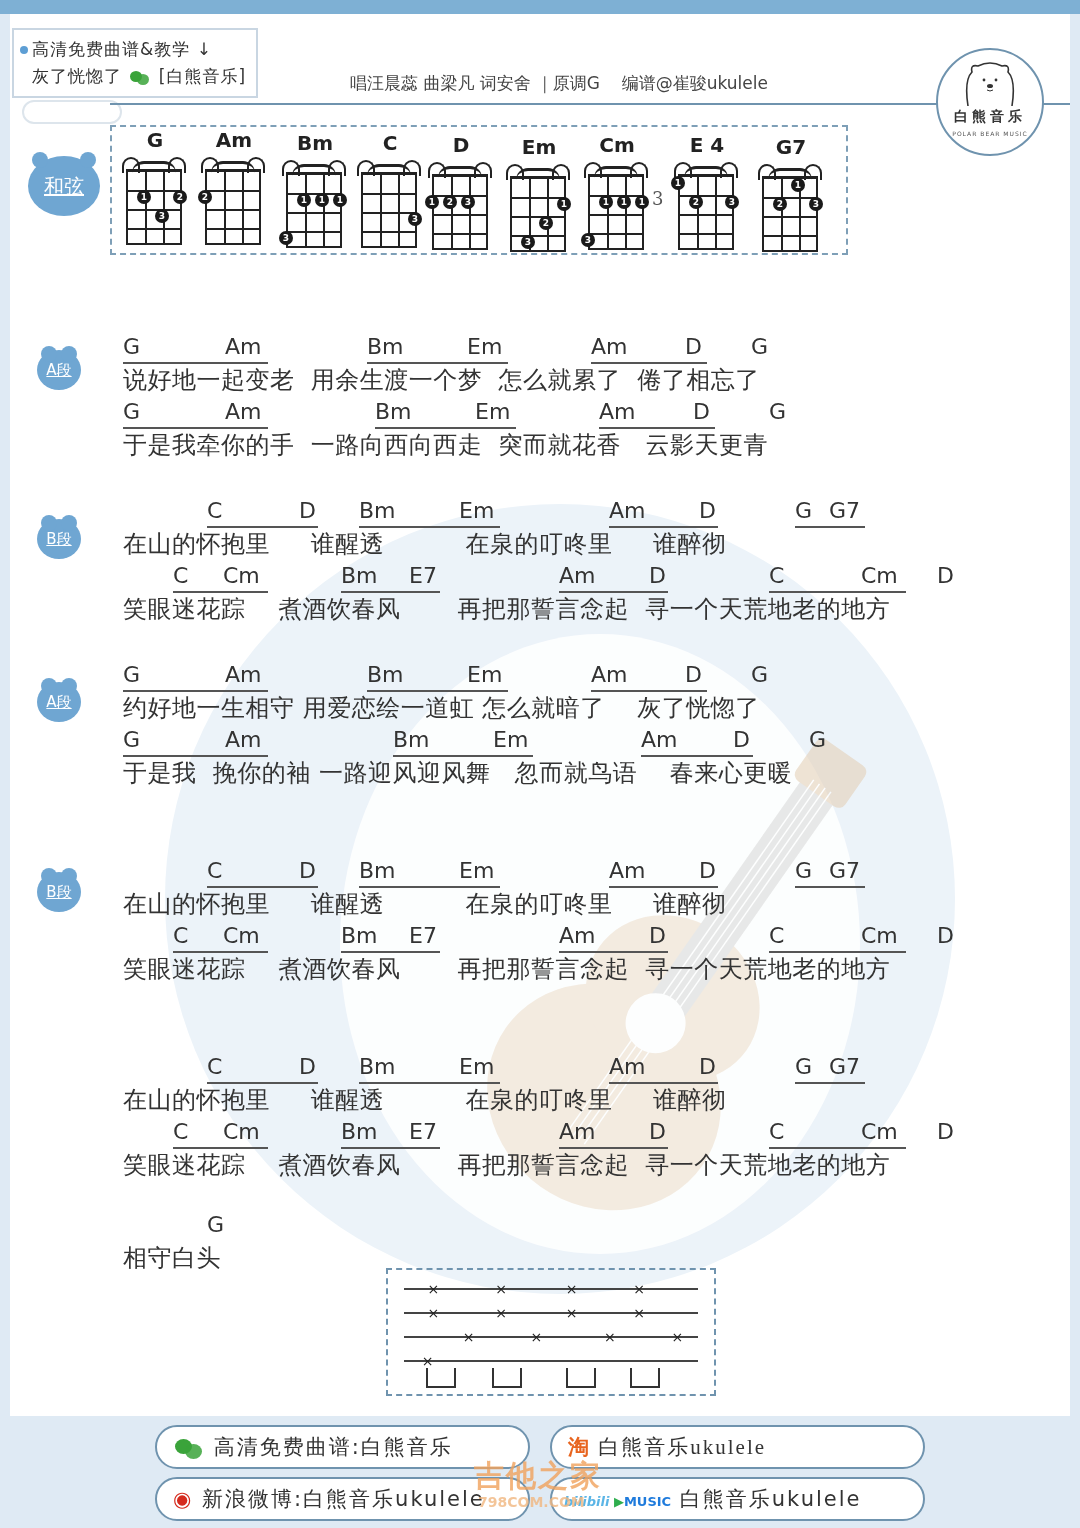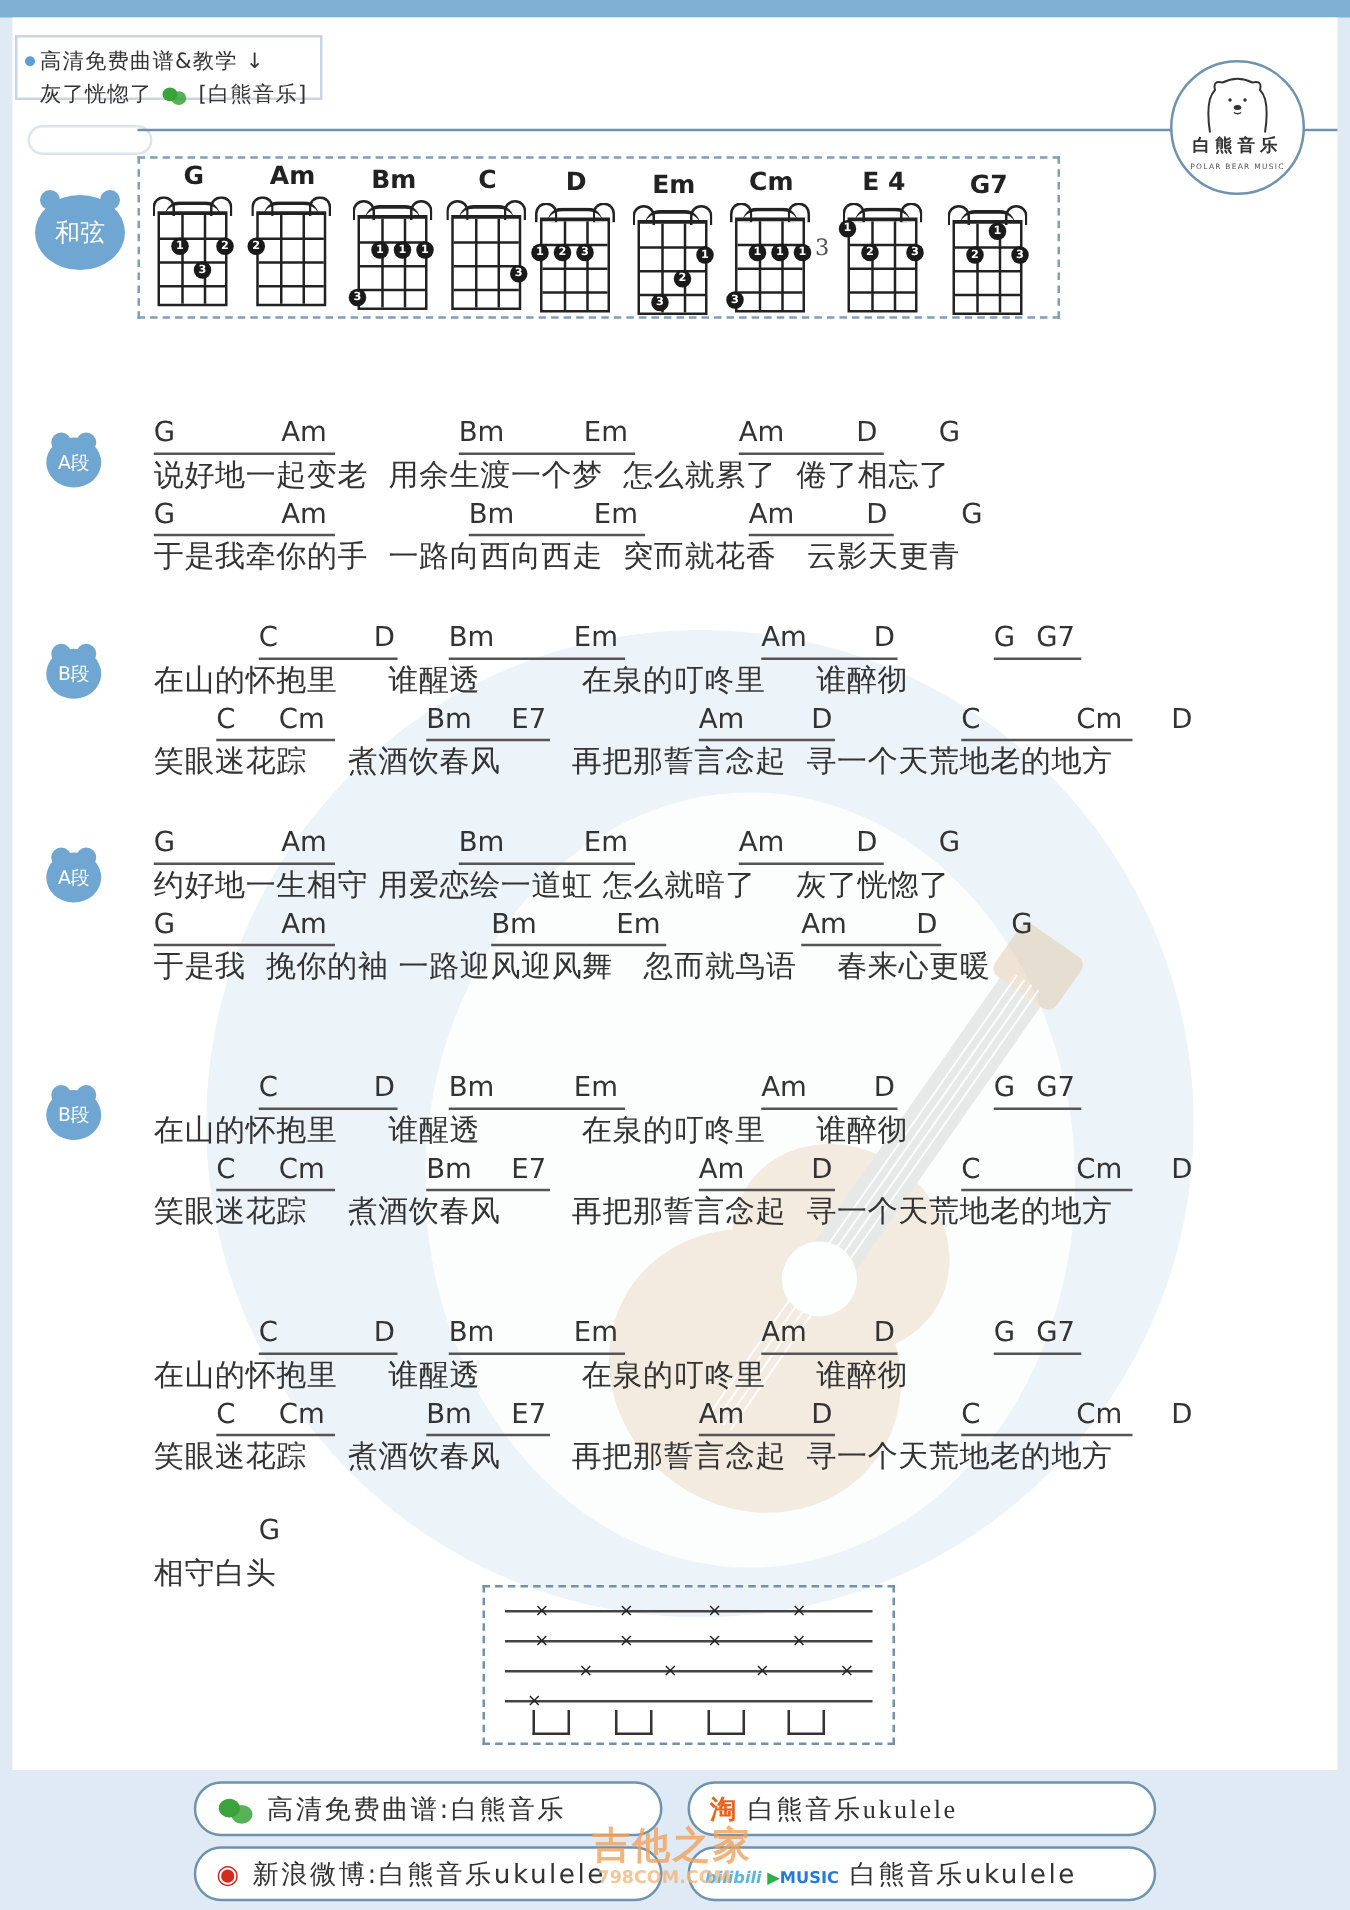--- a/index.html
+++ b/index.html
@@ -4,38 +4,38 @@
 <style>
   * { box-sizing: border-box; margin: 0; padding: 0; }
   html, body { width: 1080px; height: 1528px; overflow: hidden; }
   body { background: #dfeaf4; font-family: "DejaVu Sans", "Liberation Sans", sans-serif; color: #333; position: relative; }
   .topbar { position: absolute; left: 0; top: 0; width: 1080px; height: 14px; background: #7eb0d4; }
   .sheet { position: absolute; left: 10px; top: 14px; width: 1060px; height: 1402px; background: #ffffff; overflow: hidden; }
   .bg-circle { position: absolute; left: 155px; top: 490px; width: 790px; height: 790px; border-radius: 50%; background: #ecf3f9; }
   .bg-circle-inner { position: absolute; left: 330px; top: 620px; width: 520px; height: 620px; border-radius: 50%; background: #ffffff; opacity: 0.85; }
   .uke { position: absolute; left: 470px; top: 690px; width: 420px; height: 540px; opacity: 0.55; }
 
-  .promo-box { position: absolute; left: 2px; top: 14px; width: 246px; height: 52px; border: 2px solid #c9d6e2; background: #fff; padding: 6px 0 0 6px; font-size: 17px; line-height: 27px; color: #333; letter-spacing: 1px; }
+  .promo-box { position: absolute; left: 2px; top: 14px; width: 246px; height: 70px; border: 2px solid #c9d6e2; background: #fff; padding: 6px 0 0 6px; font-size: 17px; line-height: 27px; color: #333; letter-spacing: 1px; }
   .promo-box .dot { display: inline-block; width: 8px; height: 8px; border-radius: 50%; background: #5d9ed4; margin-right: 4px; vertical-align: middle; }
   .promo-box .row2 { padding-left: 12px; }
   .wechat-mini { display: inline-block; width: 20px; height: 16px; position: relative; vertical-align: middle; margin: 0 2px; }
   .wechat-mini i { position: absolute; border-radius: 50%; background: #3aa33a; }
 
   .uke-outline { position: absolute; left: 12px; top: 86px; width: 100px; height: 24px; border: 2px solid #dde5ec; border-radius: 12px; }
   .header-line { position: absolute; left: 100px; top: 89px; width: 830px; height: 2px; background: #6f93ae; }
   .header-line2 { position: absolute; left: 1032px; top: 89px; width: 30px; height: 2px; background: #6f93ae; }
 
   .title { position: absolute; left: 330px; top: 8px; width: 520px; text-align: center; font-size: 38px; font-weight: bold; letter-spacing: 10px; color: #3a3a3a; font-family: "DejaVu Sans", sans-serif; }
   .subtitle { position: absolute; left: 340px; top: 58px; width: 480px; font-size: 17px; color: #444; white-space: pre; }
 
   .logo { position: absolute; left: 926px; top: 34px; width: 108px; height: 108px; border-radius: 50%; border: 2px solid #6f93ae; background: #fff; text-align: center; }
   .logo svg { position: absolute; left: 24px; top: 10px; }
   .logo .cn { position: absolute; left: 0; top: 58px; width: 100%; font-size: 14px; font-weight: bold; letter-spacing: 4px; color: #333; }
   .logo .en { position: absolute; left: 0; top: 80px; width: 100%; font-size: 6px; letter-spacing: 1px; color: #555; }
-  .tag { position: absolute; background: #6fa6d2; color: #fff; text-align: center; border-radius: 50%; }
+  .tag { position: absolute; background: #6fa6d2; color: #fff; text-align: center; border-radius: 50%; text-decoration: underline; }
   .tag::before, .tag::after { content: ""; position: absolute; top: -4px; width: 16px; height: 16px; border-radius: 50%; background: #6fa6d2; }
   .tag::before { left: 4px; } .tag::after { right: 4px; }
   .tag span { position: relative; z-index: 1; }
 
   .chord-box { position: absolute; left: 100px; top: 111px; width: 738px; height: 130px; border: 2px dashed #7e9fb7; }
   .chord { position: absolute; top: 0; width: 70px; }
   .chord .name { text-align: center; font-size: 20px; font-weight: bold; color: #222; height: 26px; line-height: 26px; }
   .fb { position: absolute; left: 6px; top: 30px; width: 56px; height: 88px; }
   .fb .grid { position: absolute; left: 0; top: 12px; width: 56px; height: 76px; border: 2px solid #222; border-top: 3px solid #222; }
   .fb .vline { position: absolute; top: 0; width: 2px; height: 100%; background: #222; }
@@ -87,20 +87,21 @@
       <span>灰了恍惚了</span>
       <span class="wechat-mini"><i style="left:0;top:2px;width:12px;height:11px;"></i><i style="left:7px;top:5px;width:12px;height:11px;opacity:.85"></i></span>
       <span>[白熊音乐]</span>
     </div>
   </div>
 
   <div class="uke-outline"></div>
   <div class="header-line"></div>
   <div class="header-line2"></div>
 
+  <div class="subtitle">唱汪晨蕊 曲梁凡 词安舍 ｜原调G    编谱@崔骏ukulele</div>
 
   <div class="logo">
     <svg width="56" height="50" viewBox="0 0 56 50">
       <path d="M6 46 Q2 20 10 12 Q8 4 16 6 Q28 0 40 6 Q48 4 46 12 Q54 20 50 46" fill="none" stroke="#333" stroke-width="1.6"></path>
       <circle cx="22" cy="20" r="1.4" fill="#333"></circle>
         <circle cx="34" cy="20" r="1.4" fill="#333"></circle>
       <ellipse cx="28" cy="26" rx="3" ry="2" fill="#333"></ellipse>
       <path d="M25 30 Q28 32 31 30" fill="none" stroke="#333" stroke-width="1"></path>
     </svg>
     <div class="cn">白熊音乐</div>

